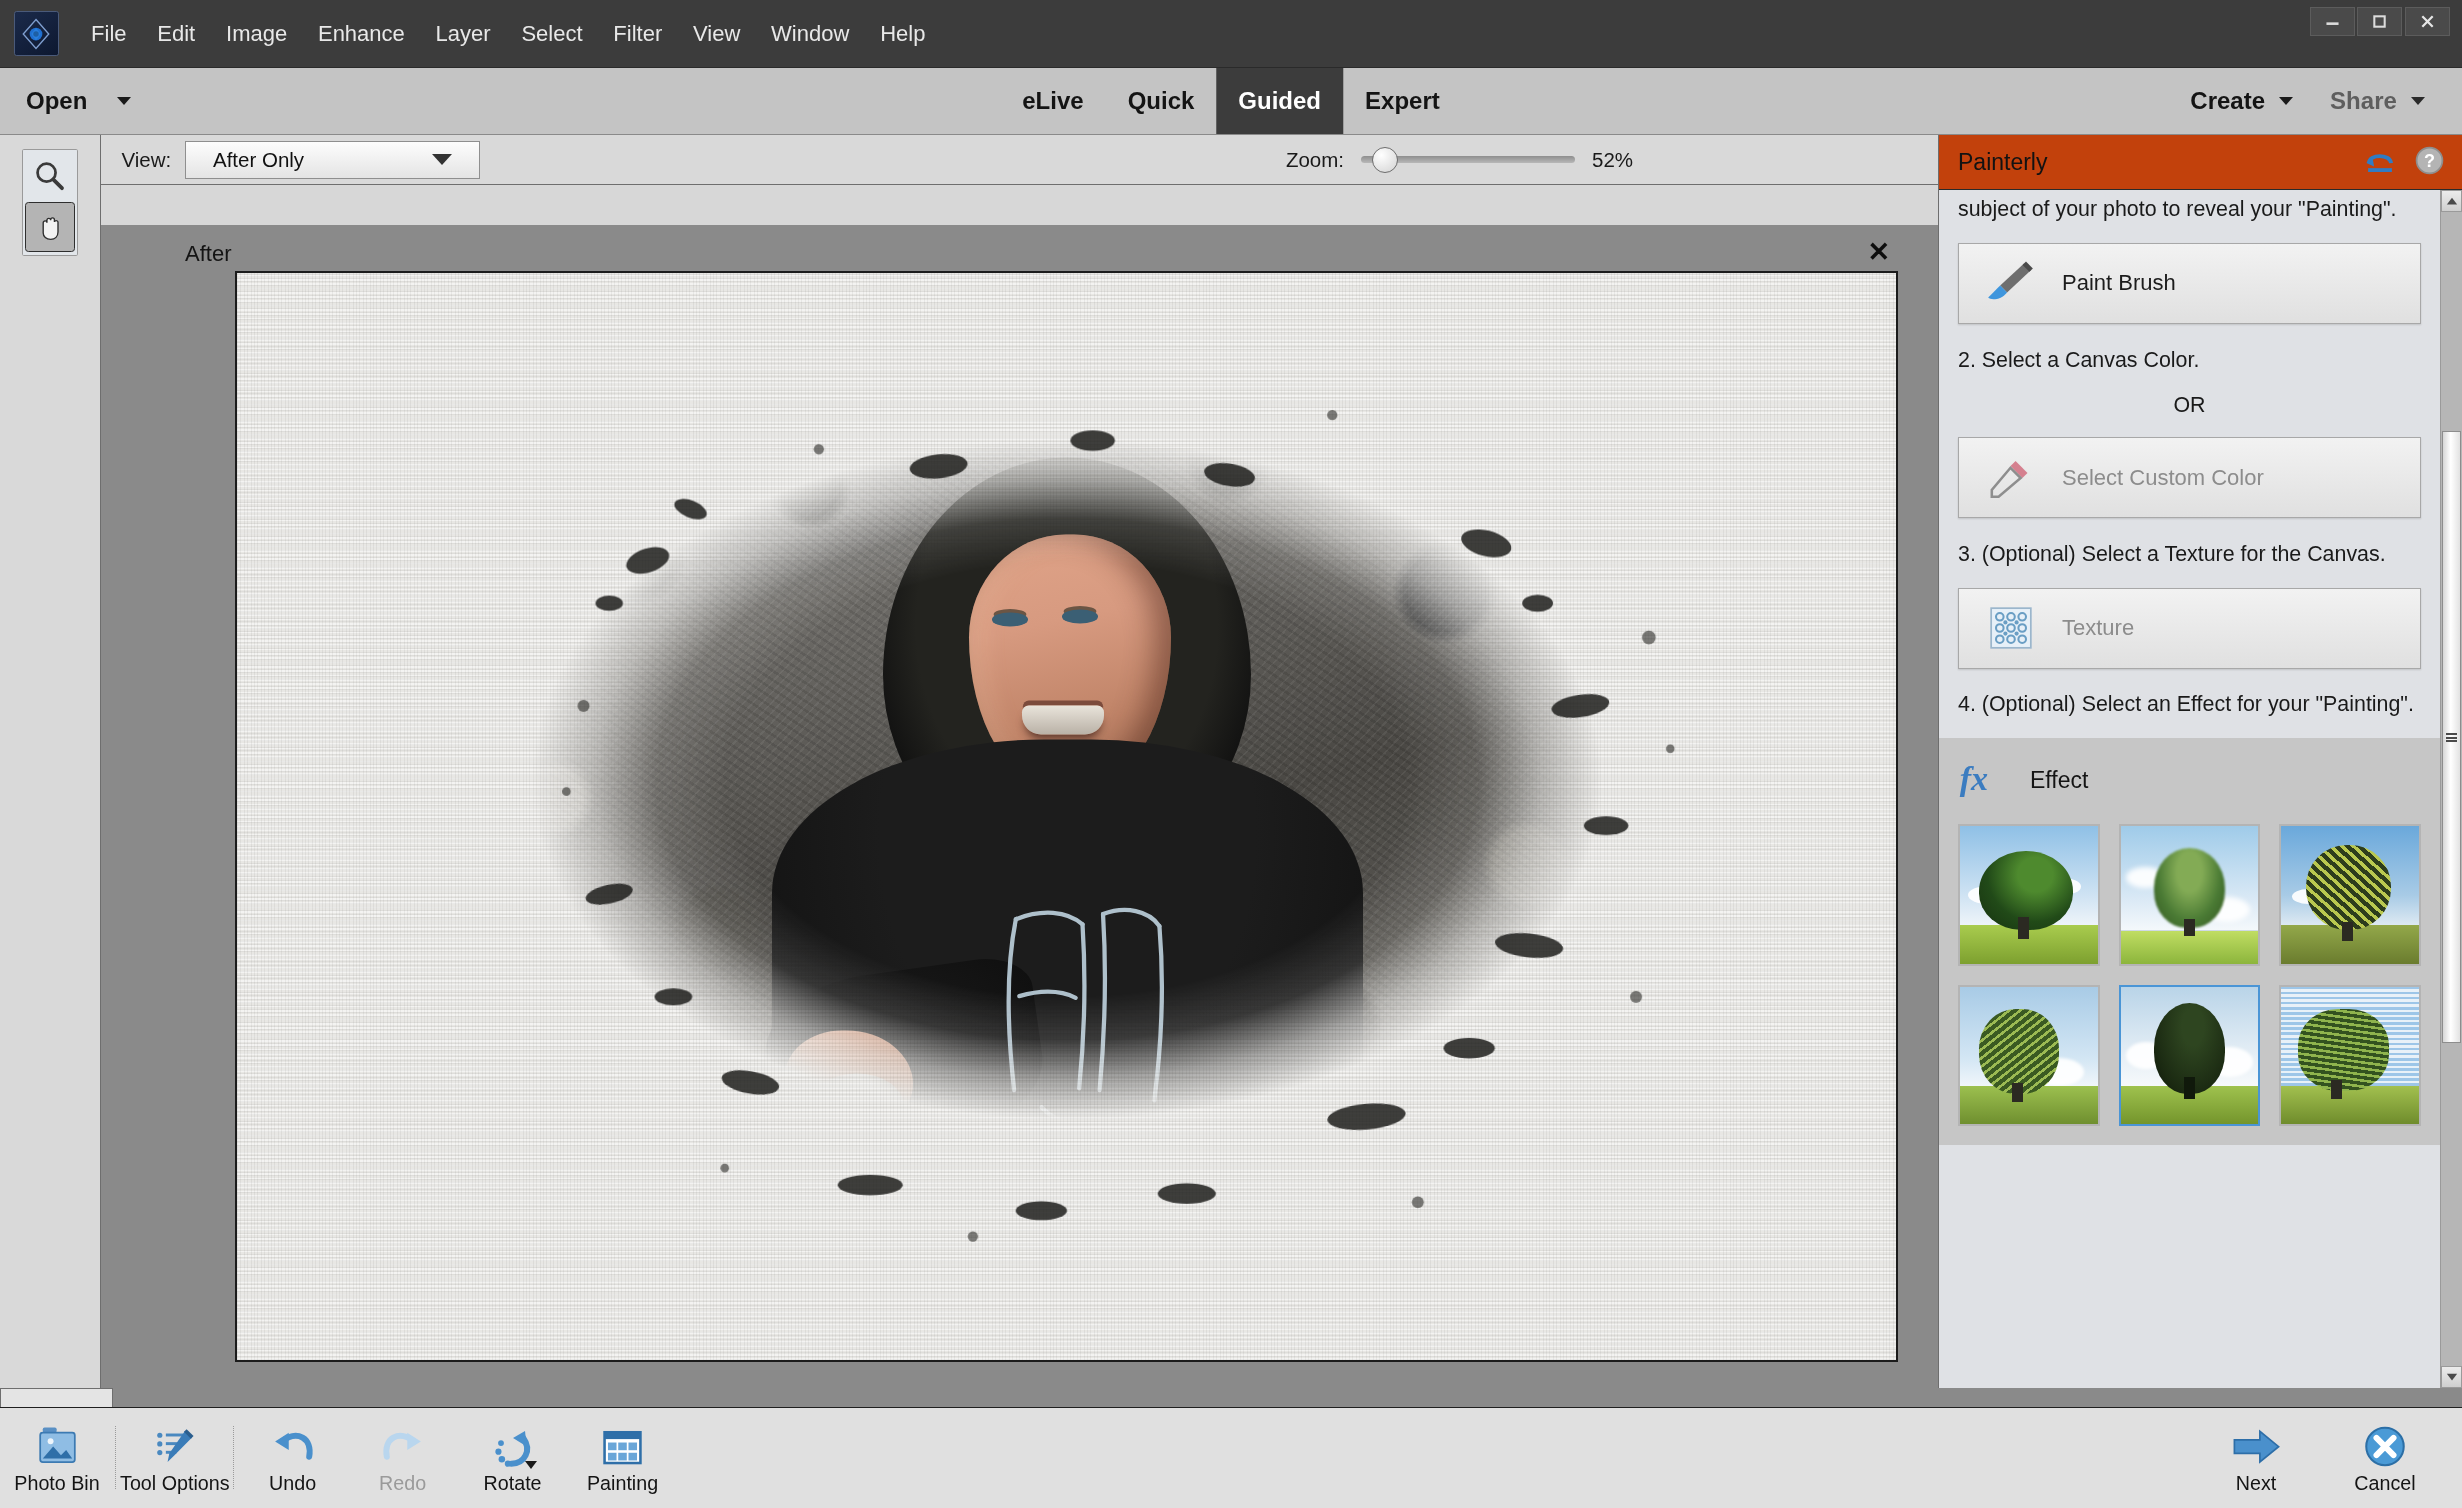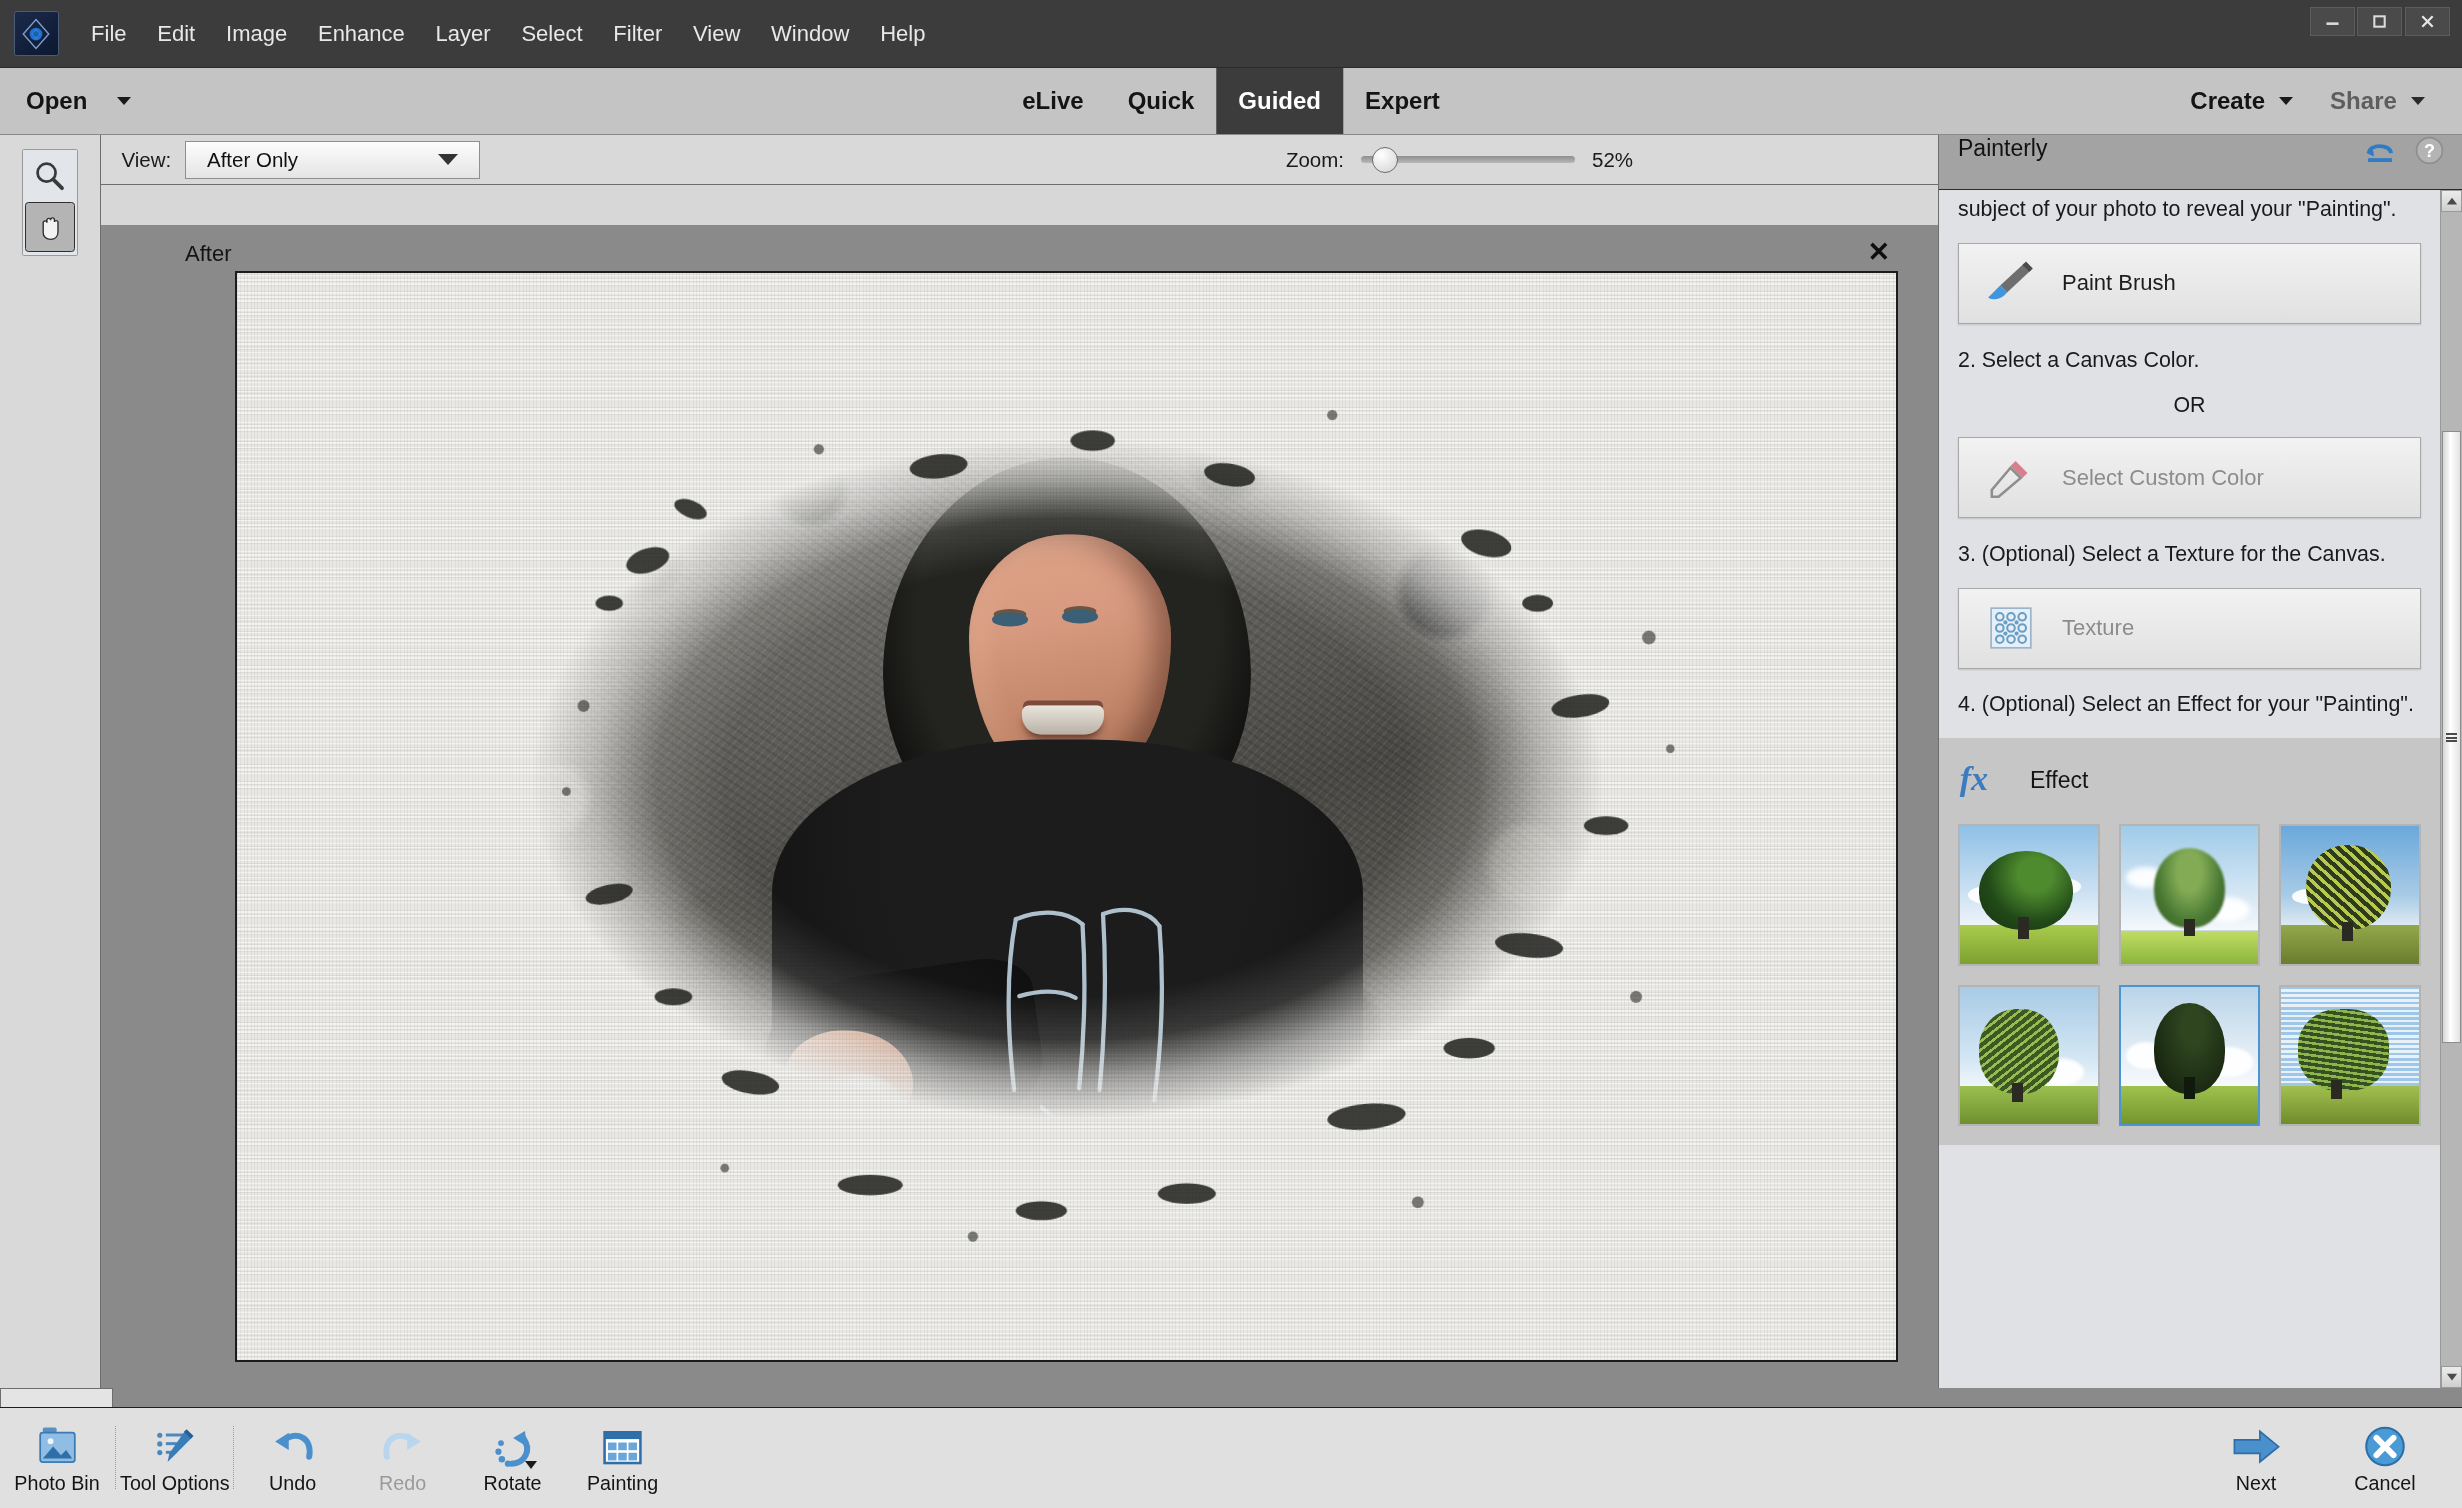--- a/index.html
+++ b/index.html
@@ -85,21 +85,21 @@
   
   .center-col { flex: 1 1 auto; display: flex; flex-direction: column; min-width: 0; gap: 40px; }
   .viewbar {
     height: 50px; flex: 0 0 50px; background: #d9d9d9; display: flex; align-items: center;
     padding: 0 20.5px; position: relative; border-bottom: 1.7px solid #6e6e6e;
   }
   .view-label { font-size: 20.5px; color: #1a1a1a; margin-right: 13.7px; }
   .view-select {
     width: 295px; height: 38px; background: linear-gradient(#fdfdfd,#e4e4e4);
     border: 0.9px solid #8f8f8f; display: flex; align-items: center;
-    padding: 0 21px; justify-content: space-between; cursor: pointer;
+    padding: 0 27px; justify-content: space-between; cursor: pointer;
   }
   .view-select span { font-size: 20.5px; color: #111; }
   .sel-caret {
     width: 0; height: 0; border-left: 10.3px solid transparent;
     border-right: 10.3px solid transparent; border-top: 11px solid #333;
   }
   .zoom-group {
     position: absolute; right: 291px; display: flex; align-items: center; gap: 17px;
   }
   .zoom-label { font-size: 20.5px; color: #1a1a1a; }
@@ -215,22 +215,22 @@
     border-radius:50%; background:#6b645c;
   }
   .splat-spray { position: absolute; inset: 0; pointer-events: none; }
 
   
   .rpanel {
     width: 524px; flex: 0 0 524px; background: #dfe1e5; border-left: 1.7px solid #6e6e6e;
     display: flex; flex-direction: column; min-height: 0;
   }
   .rpanel-head {
-    height: 55px; flex: 0 0 55px; background: #a3a3a3; border-bottom: 1.7px solid #2a2a2a;
-    display: flex; padding: 0 19px; position: relative;
+    height: 55px; flex: 0 0 55px; background: #c2410c; border-bottom: 1.7px solid #2a2a2a;
+    display: flex; align-items: center; padding: 0 19px; position: relative;
   }
   .rpanel-title { font-size: 23px; color: #121212; }
   .head-icons { position: absolute; right: 17px; display: flex; align-items: center; gap: 17px; }
   .rpanel-scrollarea {
     flex: 1 1 auto; display: flex; min-height: 0; position: relative; overflow: hidden;
   }
   .rpanel-content { flex: 1 1 auto; overflow: hidden; position: relative; }
   .rp-inner { padding: 0 19px; }
   .rp-text { font-size: 21.4px; color: #1a1a1a; line-height: 1.33; }
   .rp-step { font-size: 21.4px; color: #1a1a1a; line-height: 1.33; margin-top: 22px; }

